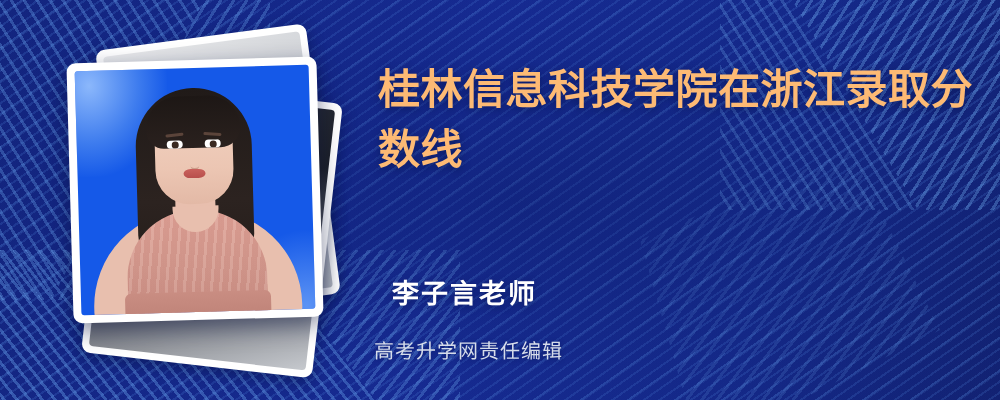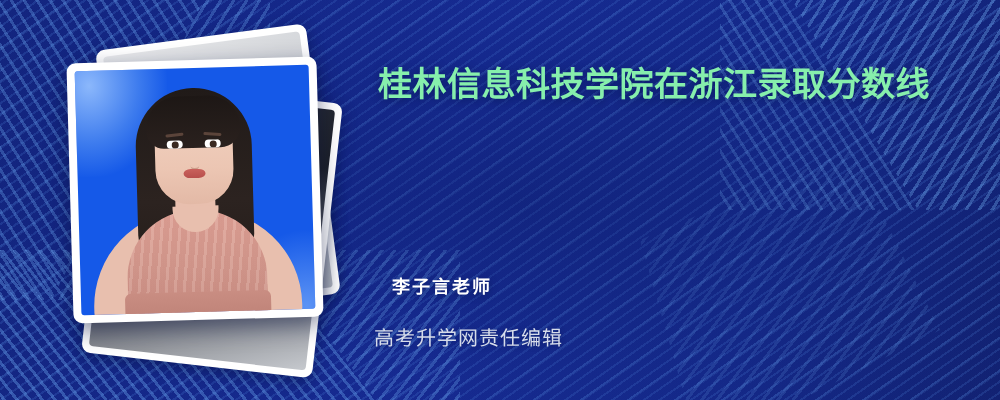--- a/index.html
+++ b/index.html
@@ -275,37 +275,37 @@
 
   
   .text-col {
     position: absolute;
     left: 378px;
     top: 60px;
     width: 600px;
   }
   .headline {
     margin: 0;
-    color: #86efac;
-    font-size: 34px;
+    color: #fdba74;
+    font-size: 42px;
     font-weight: 700;
     line-height: 1.42;
     letter-spacing: 0.5px;
     text-shadow: 0 2px 8px rgba(6,18,70,0.55);
   }
   .byline {
     position: absolute;
     left: 392px;
     top: 272px;
     width: 560px;
   }
   .author {
     margin: 0;
     color: #ffffff;
-    font-size: 18px;
+    font-size: 27px;
     font-weight: 700;
     letter-spacing: 2px;
     text-shadow: 0 2px 7px rgba(6,18,70,0.5);
   }
   .role {
     margin: 24px 0 0 -18px;
     color: #d6dcea;
     font-size: 20px;
     font-weight: 400;
     letter-spacing: 1px;

